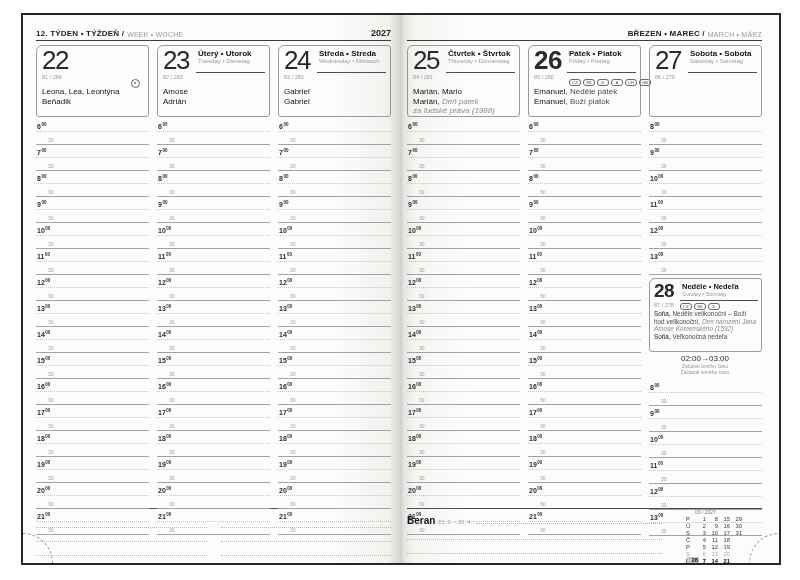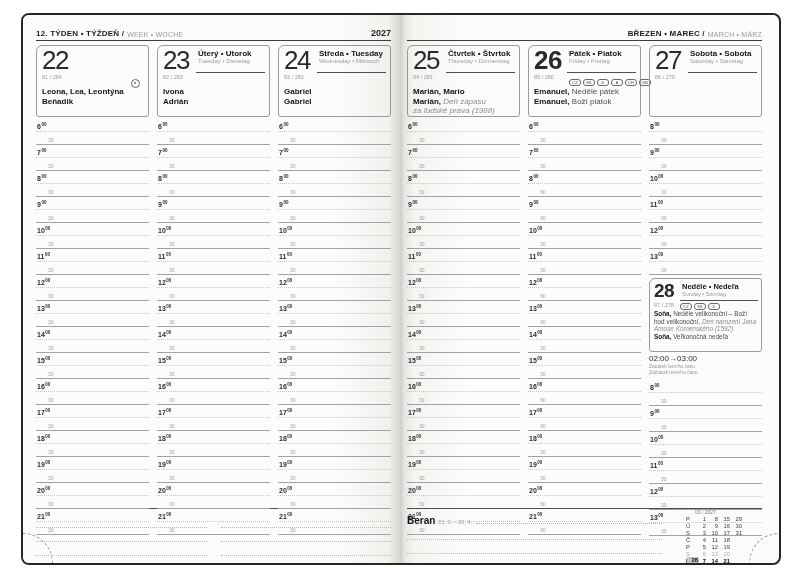--- a/index.html
+++ b/index.html
@@ -1,18 +1,18 @@
 <!DOCTYPE html>
 <html><head>
 <meta charset="utf-8">
 <style>
   html,body{margin:0;padding:0;width:800px;height:580px;background:#ffffff;
     font-family:"Liberation Sans", sans-serif;-webkit-font-smoothing:antialiased;}
   .spread{position:absolute;left:21px;top:13px;width:756px;height:548px;
-    border:2px solid #262626;border-radius:8px;background:#fbfbfa;overflow:hidden;}
+    border:2px solid #262626;border-radius:0;background:#fbfbfa;overflow:hidden;}
   .page{position:absolute;top:0;bottom:0;width:50%;}
   .page.left{left:0;background:linear-gradient(to right,#fcfcfb 82%,#f1f1ee 97%,#e9e9e6 100%);}
   .page.right{right:4px;background:linear-gradient(to left,#fcfcfb 82%,#f3f3f0 97%,#ececea 100%);}
   .gutter{position:absolute;left:50%;top:0;bottom:0;width:26px;transform:translateX(-50%);
     background:linear-gradient(to right,rgba(0,0,0,0) 0%,rgba(0,0,0,0.07) 38%,rgba(0,0,0,0.13) 50%,rgba(0,0,0,0.05) 62%,rgba(0,0,0,0) 100%);
     pointer-events:none;z-index:5;}
   .pc{position:absolute;top:0;bottom:0;left:0;right:0;padding:6px 10px 0 13px;}
   .page.right .pc{padding:6px 13px 0 10px;}
 
   .phead{height:17px;border-bottom:1px solid #3c3c3c;display:flex;align-items:flex-end;padding-bottom:2px;}
@@ -33,40 +33,40 @@
   .dsub{font-size:6px;color:#9b9b9b;display:block;line-height:7px;}
   .ddoy{position:absolute;left:5px;top:28px;font-size:5.5px;color:#9b9b9b;}
   .dicons{position:absolute;left:40px;top:33px;display:flex;gap:2px;align-items:center;}
   .dicons.rightpos{left:auto;right:8px;}
   .badge{display:inline-flex;align-items:center;justify-content:center;min-width:8px;height:5px;
     border:1px solid #6a6a6a;border-radius:3px;font-size:4px;color:#444;padding:0 1px;line-height:4px;}
   .moon{width:7px;height:7px;border:1px solid #666;border-radius:50%;position:relative;display:inline-block;}
   .moon::after{content:"";position:absolute;left:2px;top:2px;width:2px;height:2px;border-radius:50%;background:#777;}
   .dnames{position:absolute;left:5px;right:4px;top:41px;}
   .dline{font-size:8px;line-height:9.5px;color:#4a4a4a;white-space:nowrap;overflow:hidden;}
-  .seg{color:#4a4a4a;} .seg.b{font-weight:700;color:#141414;} .seg.i{font-style:italic;color:#8c8c8c;}
+  .seg{color:#4a4a4a;} .seg.b{font-weight:400;color:#141414;} .seg.i{font-style:italic;color:#8c8c8c;}
 
   .sched{}
   .h{height:12px;border-bottom:1px dotted #c6c6c6;position:relative;}
   .hl{font-size:7px;font-weight:700;color:#2e2e2e;position:absolute;left:1px;bottom:1px;letter-spacing:0;}
   .hsup{font-size:4.5px;vertical-align:3px;font-weight:700;color:#2e2e2e;margin-left:.5px;}
   .m{height:12px;border-bottom:1px solid #a2a2a2;position:relative;}
   .ml{font-size:5px;color:#9e9e9e;position:absolute;left:12px;bottom:1.5px;}
 
   .sbox{position:relative;height:72px;border:1px solid #9a9a9a;border-radius:6px 3px 3px 3px;margin:3px 0 1px 0;}
   .sbox .dnum{width:26px;font-size:19px;line-height:19px;font-weight:700;letter-spacing:-0.5px;}
   .sbox .dtop{padding:2px 3px 0 4px;}
   .sbox .dtitle{font-size:7.5px;}
   .sbox .dsub{font-size:5.5px;}
   .sbox .ddoy{left:4px;top:23px;}
   .sbox .sicons{position:absolute;left:30px;top:24px;display:flex;gap:2px;}
   .sbox .dnames{top:31px;left:4px;right:3px;}
   .sbox .dline{font-size:6.4px;line-height:7.6px;}
 
-  .tchange{height:26px;text-align:left;padding:1px 1px 0 0;}
+  .tchange{height:26px;text-align:center;padding:1px 1px 0 0;}
   .tc-range{font-size:8px;color:#2b2b2b;line-height:9px;}
   .tc-sub{font-size:5px;color:#9a9a9a;line-height:6px;}
 
   .lbottom{margin-top:3px;border-top:1px solid #4f4f4f;padding-top:5px;display:flex;gap:14px;}
   .ngroup{flex:1;}
   .nline{height:13px;border-bottom:1px dotted #b8b8b8;}
 
   .rbottom{margin-top:3px;border-top:1px solid #4f4f4f;padding-top:3px;position:relative;height:60px;}
   .beran-wrap{position:absolute;left:0;top:4px;right:100px;}
   .beran-row{display:flex;align-items:baseline;height:13px;border-bottom:0;}
@@ -218,21 +218,21 @@
             <div class="dbox">
               <div class="dtop">
                 <div class="dnum">23</div>
                 <div class="dhr">
                   <span class="dtitle">Úterý • Utorok</span>
                   <span class="dsub">Tuesday • Dienstag</span>
                 </div>
               </div>
               <div class="ddoy">82 / 283</div>
               <div class="dnames">
-                <div class="dline"><span class="seg b">Ivona</span></div>
+                <div class="dline"><span class="seg b">Amose</span></div>
                 <div class="dline"><span class="seg b">Adrián</span></div>
               </div>
             </div>
             <div class="sched">
               <div class="h">
                 <span class="hl">6<sup class="hsup">00</sup></span>
               </div>
               <div class="m">
                 <span class="ml">30</span>
               </div>
@@ -326,21 +326,21 @@
               <div class="m">
                 <span class="ml">30</span>
               </div>
             </div>
           </div>
         <div class="col">
             <div class="dbox">
               <div class="dtop">
                 <div class="dnum">24</div>
                 <div class="dhr">
-                  <span class="dtitle">Středa • Tuesday</span>
+                  <span class="dtitle">Středa • Streda</span>
                   <span class="dsub">Wednesday • Mittwoch</span>
                 </div>
               </div>
               <div class="ddoy">83 / 282</div>
               <div class="dnames">
                 <div class="dline"><span class="seg b">Gabriel</span></div>
                 <div class="dline"><span class="seg b">Gabriel</span></div>
               </div>
             </div>
             <div class="sched">
@@ -472,21 +472,21 @@
               <div class="dtop">
                 <div class="dnum">25</div>
                 <div class="dhr">
                   <span class="dtitle">Čtvrtek • Štvrtok</span>
                   <span class="dsub">Thursday • Donnerstag</span>
                 </div>
               </div>
               <div class="ddoy">84 / 281</div>
               <div class="dnames">
                 <div class="dline"><span class="seg b">Marián, Mario</span></div>
-                <div class="dline"><span class="seg b">Marián,</span><span class="seg i"> Deň zápasu</span></div>
+                <div class="dline"><span class="seg b">Marián,</span><span class="seg i"> Deň pátek</span></div>
                 <div class="dline"><span class="seg i">za ľudské práva (1988)</span></div>
               </div>
             </div>
             <div class="sched">
               <div class="h">
                 <span class="hl">6<sup class="hsup">00</sup></span>
               </div>
               <div class="m">
                 <span class="ml">30</span>
               </div>

